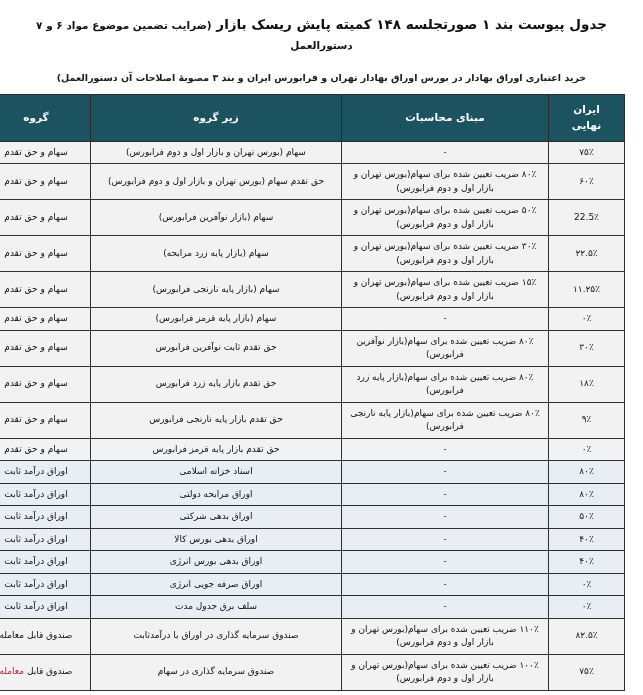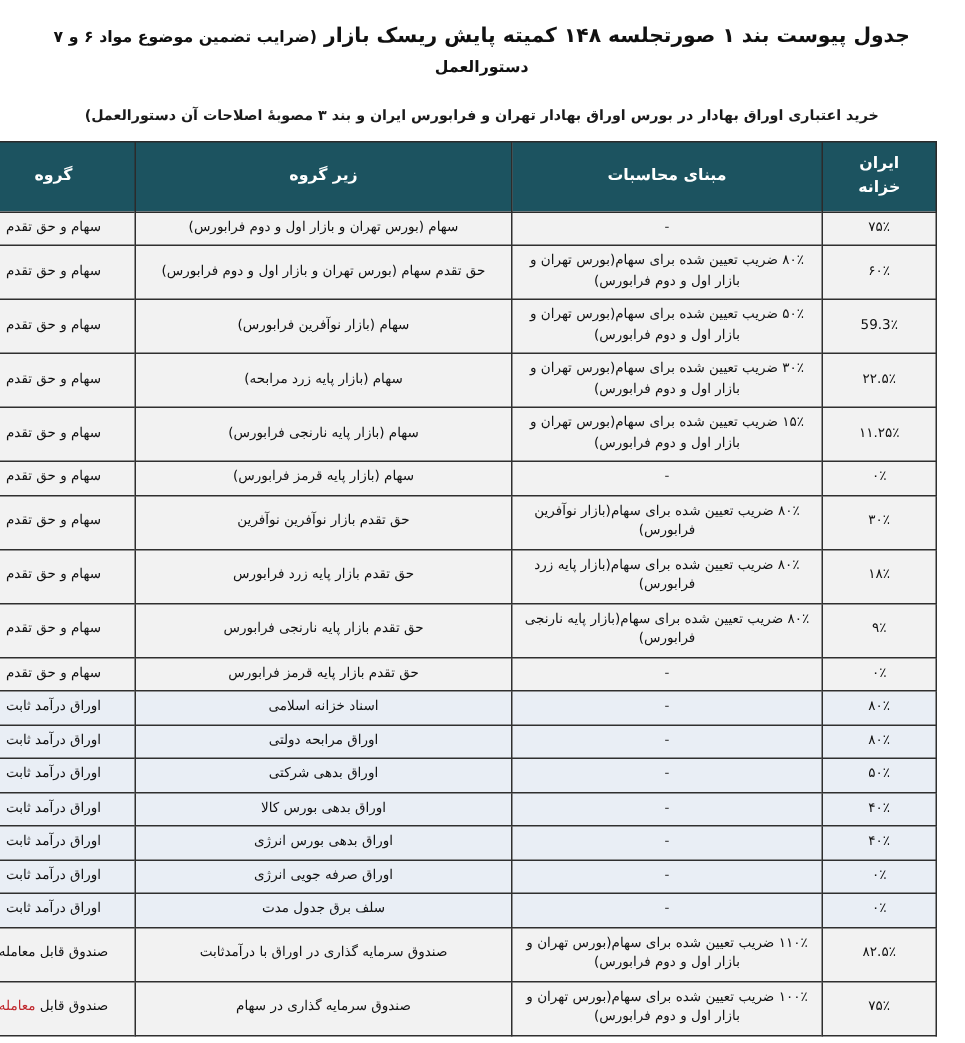--- a/index.html
+++ b/index.html
@@ -92,42 +92,42 @@
       <span class="paren">(ضرایب تضمین موضوع مواد ۶ و ۷ دستورالعمل</span>
     </div>
     <div class="title-sub">خرید اعتباری اوراق بهادار در بورس اوراق بهادار تهران و فرابورس ایران و بند ۳ مصوبهٔ اصلاحات آن دستورالعمل)</div>
   </div>
 
   <table class="risk">
     <thead>
       <tr>
         <th class="c-final">
           <span class="th-stack">ایران</span>
-          <span class="th-stack">خزانه</span>
+          <span class="th-stack">نهایی</span>
         </th>
         <th class="c-basis">مبنای محاسبات</th>
         <th class="c-sub">زیر گروه</th>
         <th class="c-group">گروه</th>
       </tr>
     </thead>
     <tbody id="table-body">
         <tr class="sec-equity">
           <td class="c-final">۷۵٪</td>
           <td class="c-basis"><span class="dash">-</span></td>
           <td class="c-sub">سهام (بورس تهران و بازار اول و دوم فرابورس)</td>
           <td class="c-group">سهام و حق تقدم</td>
         </tr>
         <tr class="sec-equity">
           <td class="c-final">۶۰٪</td>
           <td class="c-basis">۸۰٪ ضریب تعیین شده برای سهام(بورس تهران و بازار اول و دوم فرابورس)</td>
           <td class="c-sub">حق تقدم سهام (بورس تهران و بازار اول و دوم فرابورس)</td>
           <td class="c-group">سهام و حق تقدم</td>
         </tr>
         <tr class="sec-equity">
-          <td class="c-final">59.3٪</td>
+          <td class="c-final">22.5٪</td>
           <td class="c-basis">۵۰٪ ضریب تعیین شده برای سهام(بورس تهران و بازار اول و دوم فرابورس)</td>
           <td class="c-sub">سهام (بازار نوآفرین فرابورس)</td>
           <td class="c-group">سهام و حق تقدم</td>
         </tr>
         <tr class="sec-equity">
           <td class="c-final">۲۲.۵٪</td>
           <td class="c-basis">۳۰٪ ضریب تعیین شده برای سهام(بورس تهران و بازار اول و دوم فرابورس)</td>
           <td class="c-sub">سهام (بازار پایه زرد مرابحه)</td>
           <td class="c-group">سهام و حق تقدم</td>
         </tr>
@@ -139,21 +139,21 @@
         </tr>
         <tr class="sec-equity">
           <td class="c-final">۰٪</td>
           <td class="c-basis"><span class="dash">-</span></td>
           <td class="c-sub">سهام (بازار پایه قرمز فرابورس)</td>
           <td class="c-group">سهام و حق تقدم</td>
         </tr>
         <tr class="sec-equity">
           <td class="c-final">۳۰٪</td>
           <td class="c-basis">۸۰٪ ضریب تعیین شده برای سهام(بازار نوآفرین فرابورس)</td>
-          <td class="c-sub">حق تقدم بازار نوآفرین نوآفرین</td>
+          <td class="c-sub">حق تقدم ثابت نوآفرین فرابورس</td>
           <td class="c-group">سهام و حق تقدم</td>
         </tr>
         <tr class="sec-equity">
           <td class="c-final">۱۸٪</td>
           <td class="c-basis">۸۰٪ ضریب تعیین شده برای سهام(بازار پایه زرد فرابورس)</td>
           <td class="c-sub">حق تقدم بازار پایه زرد فرابورس</td>
           <td class="c-group">سهام و حق تقدم</td>
         </tr>
         <tr class="sec-equity">
           <td class="c-final">۹٪</td>

